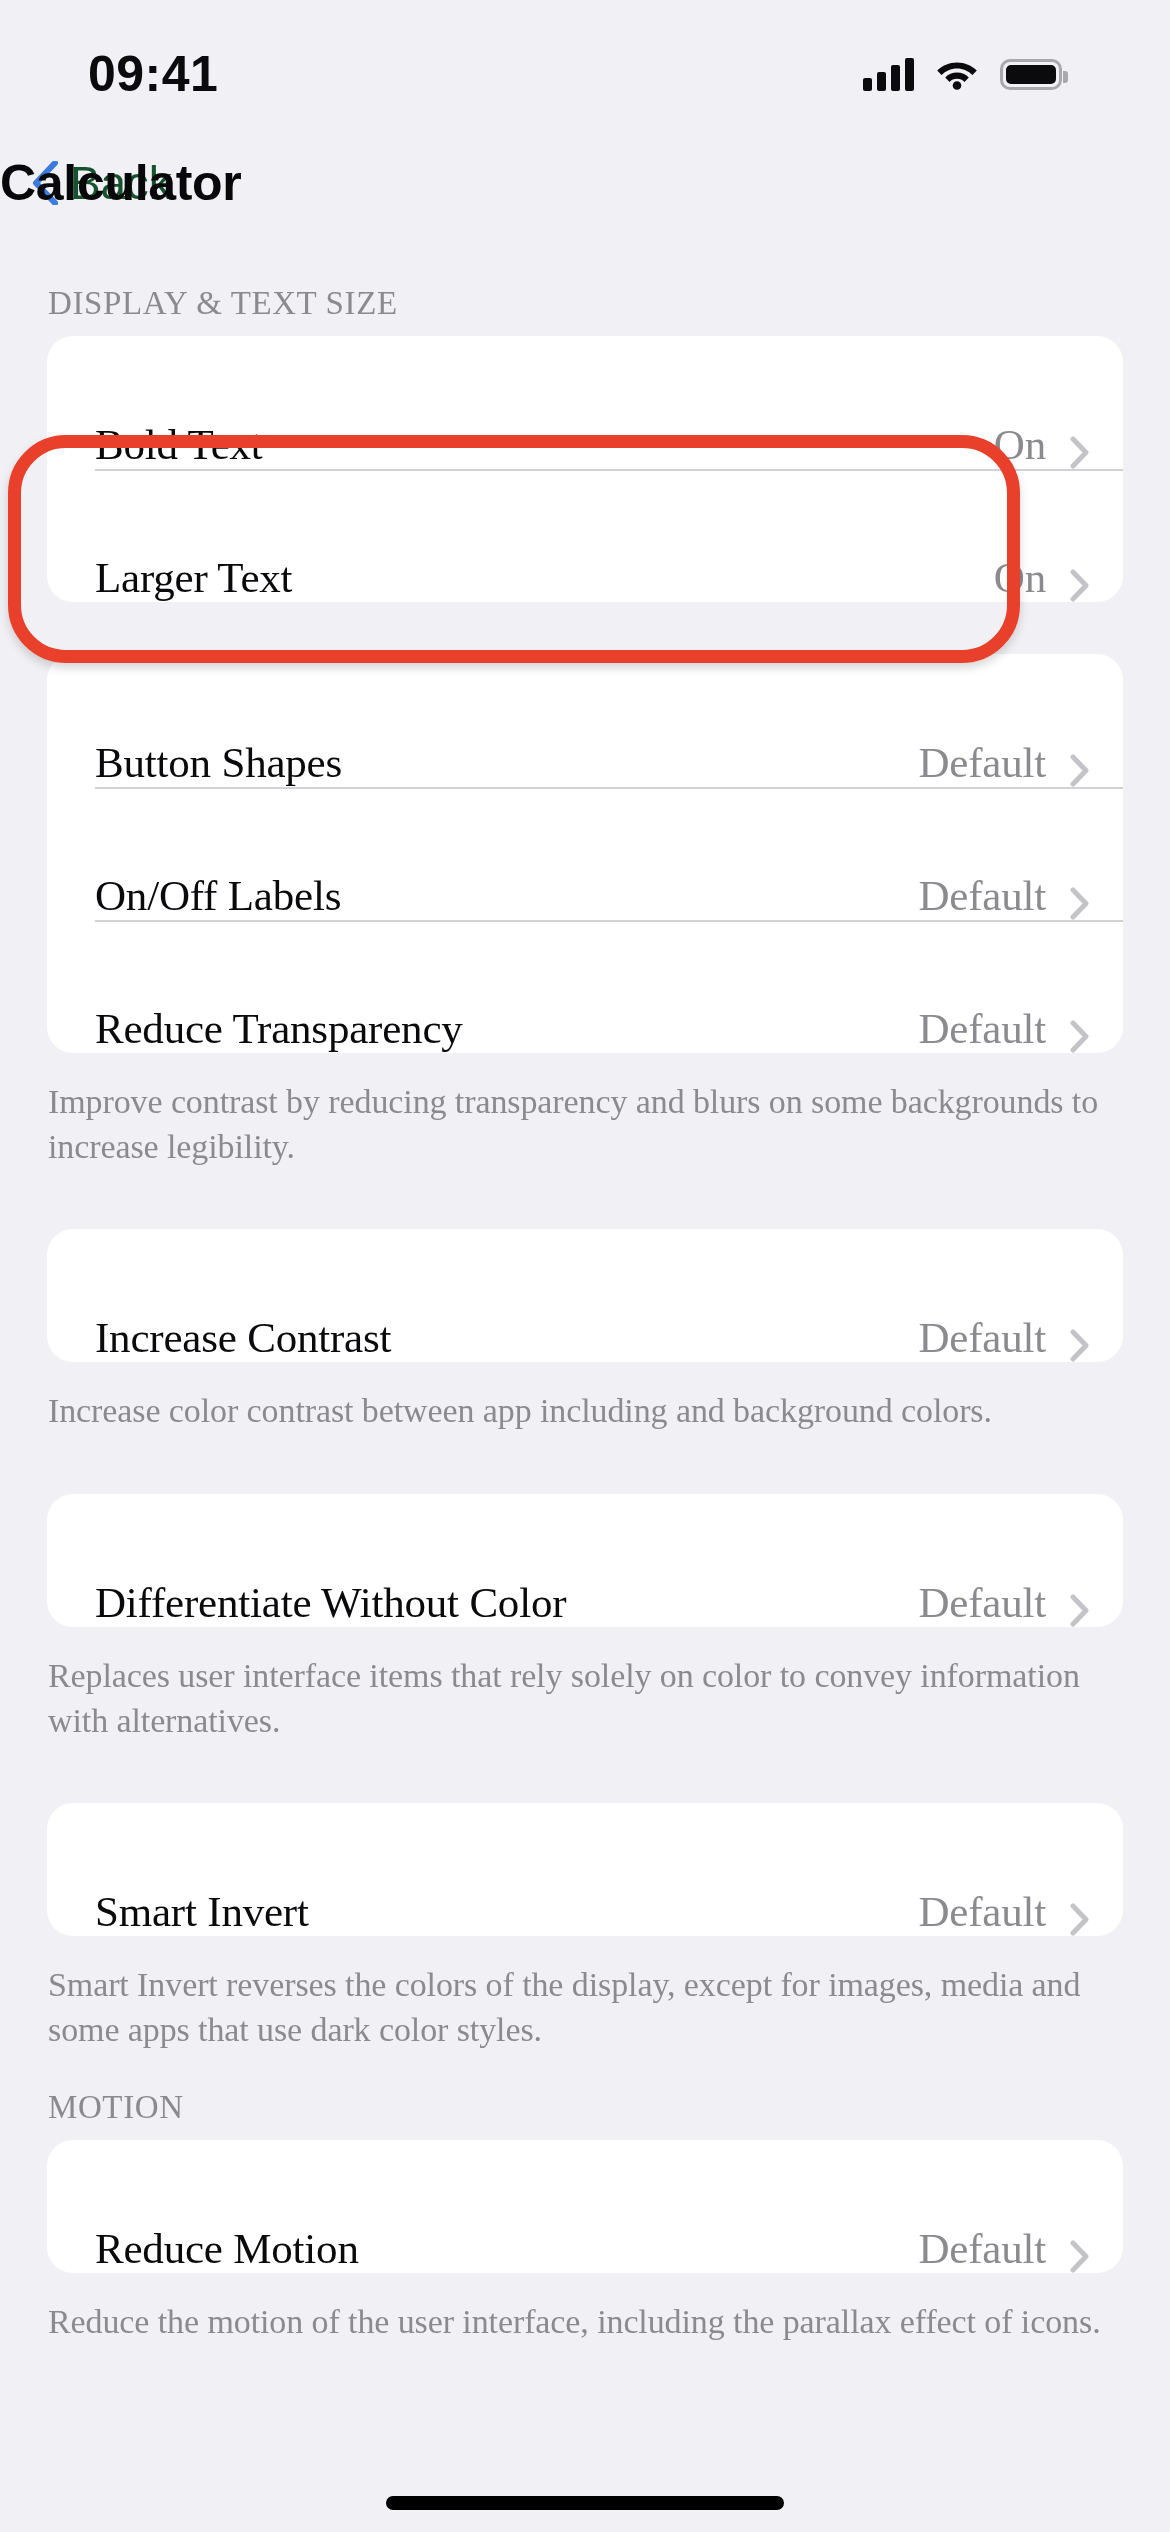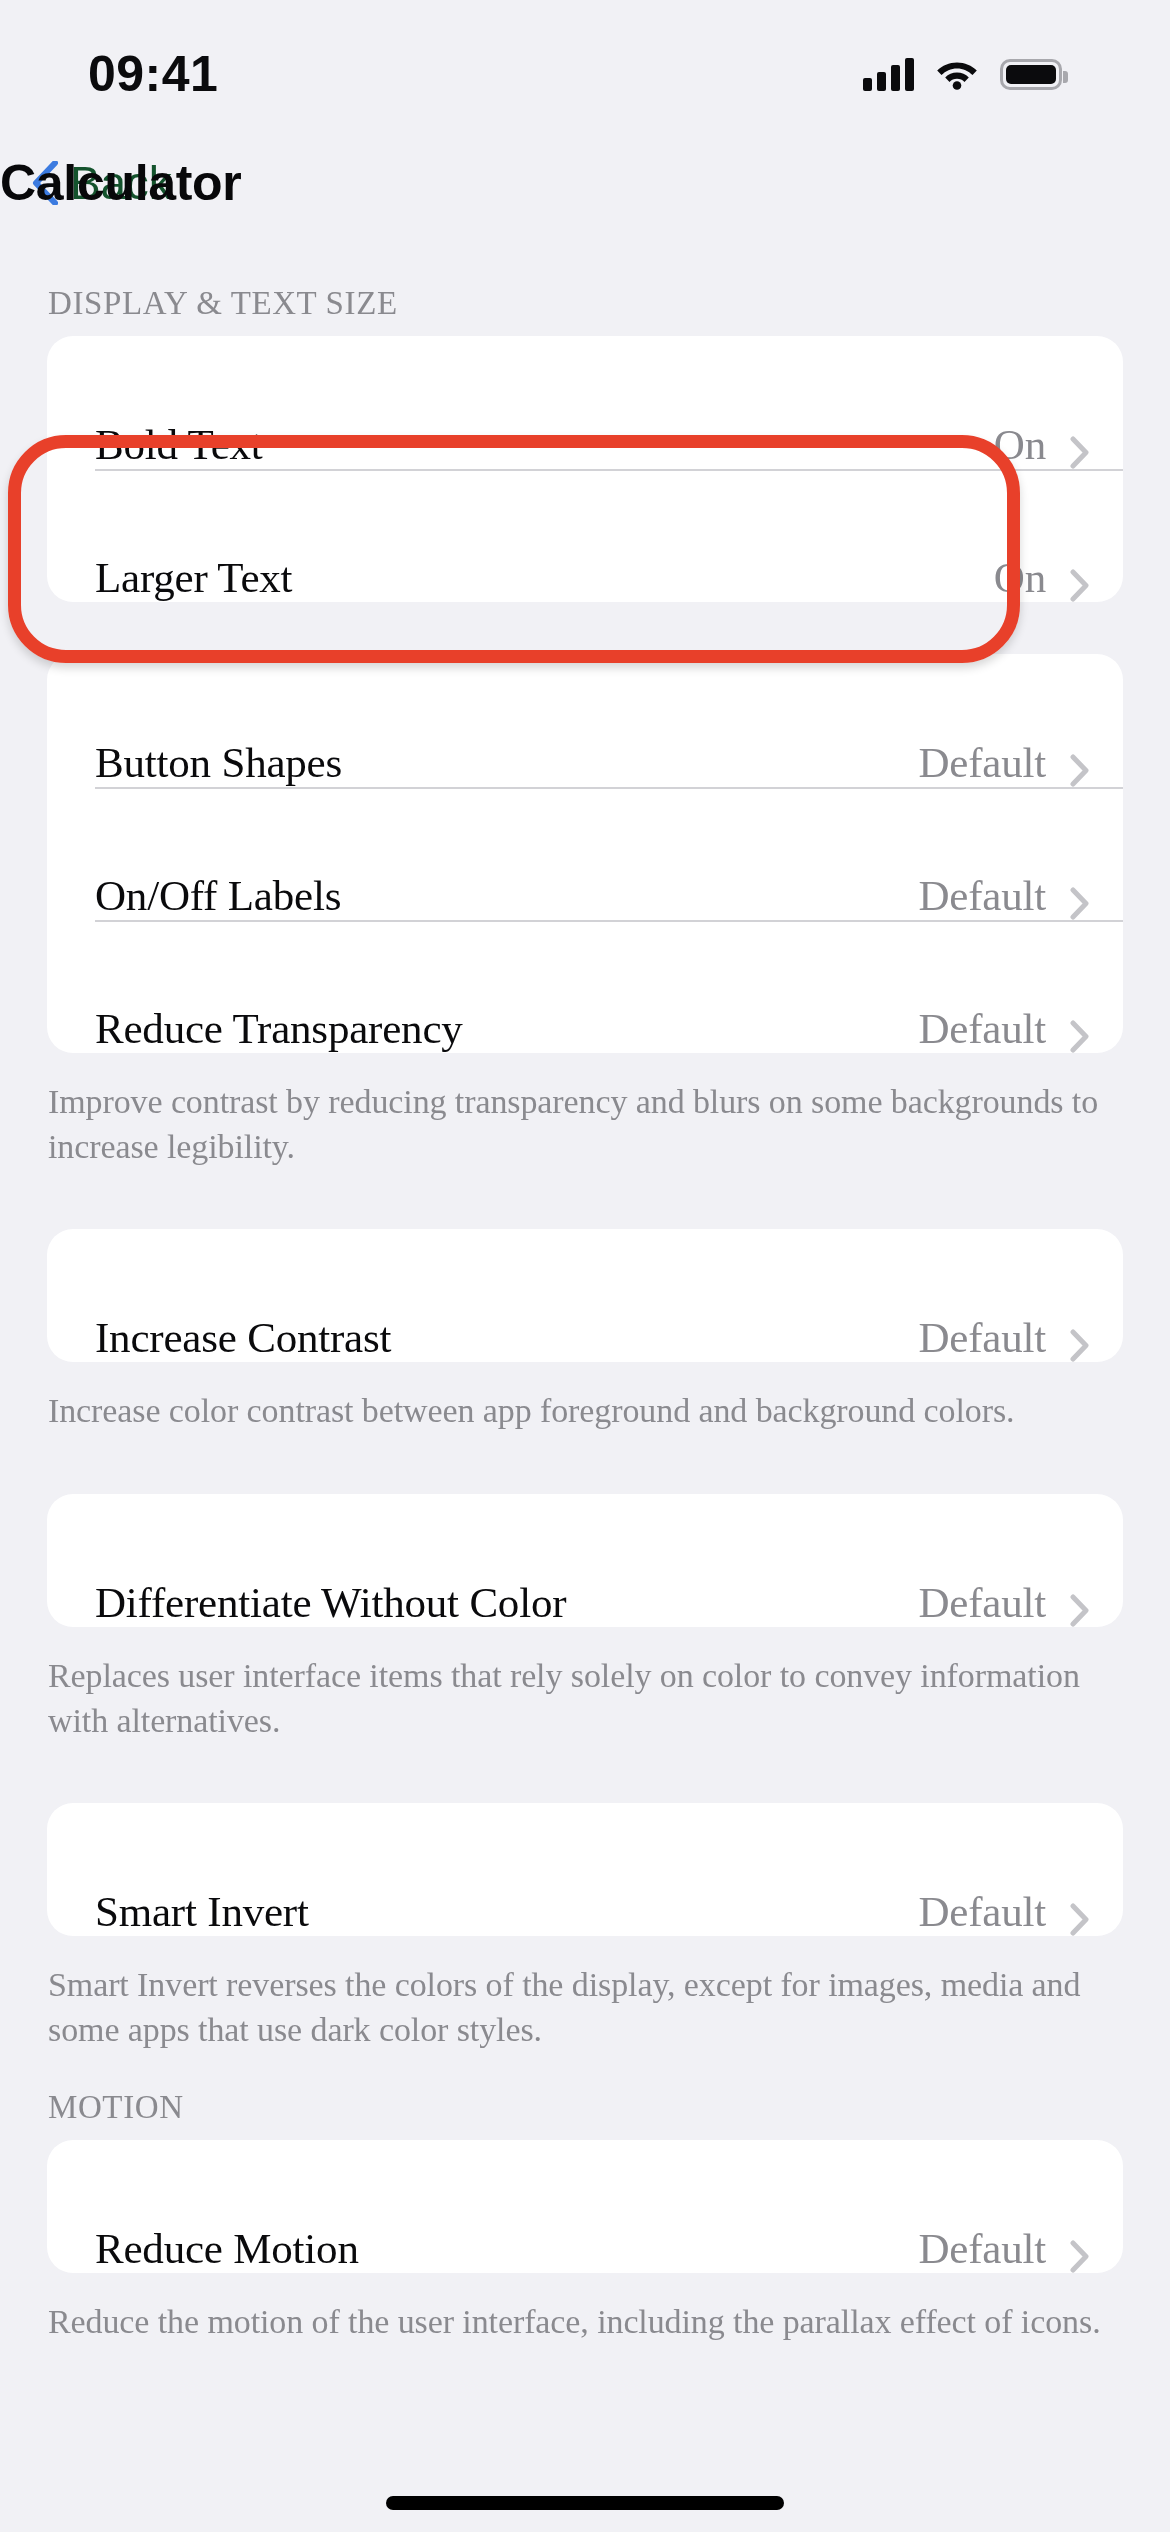--- a/index.html
+++ b/index.html
@@ -219,21 +219,21 @@
 
     <div class="card">
       <div class="row">
         <span class="label">Increase Contrast</span>
         <span class="value">Default</span>
         <svg class="chev" viewBox="0 0 19 33">
           <path d="M3 3l13 13.5L3 30" fill="none" stroke="#C4C4C8" stroke-width="5" stroke-linecap="round" stroke-linejoin="round"></path>
         </svg>
       </div>
     </div>
-    <div class="footnote">Increase color contrast between app foreground and background colors.</div>
+    <div class="footnote">Increase color contrast between app including and background colors.</div>
 
     <div class="gap-md"></div>
 
     <div class="card">
       <div class="row">
         <span class="label">Differentiate Without Color</span>
         <span class="value">Default</span>
         <svg class="chev" viewBox="0 0 19 33">
           <path d="M3 3l13 13.5L3 30" fill="none" stroke="#C4C4C8" stroke-width="5" stroke-linecap="round" stroke-linejoin="round"></path>
         </svg>

